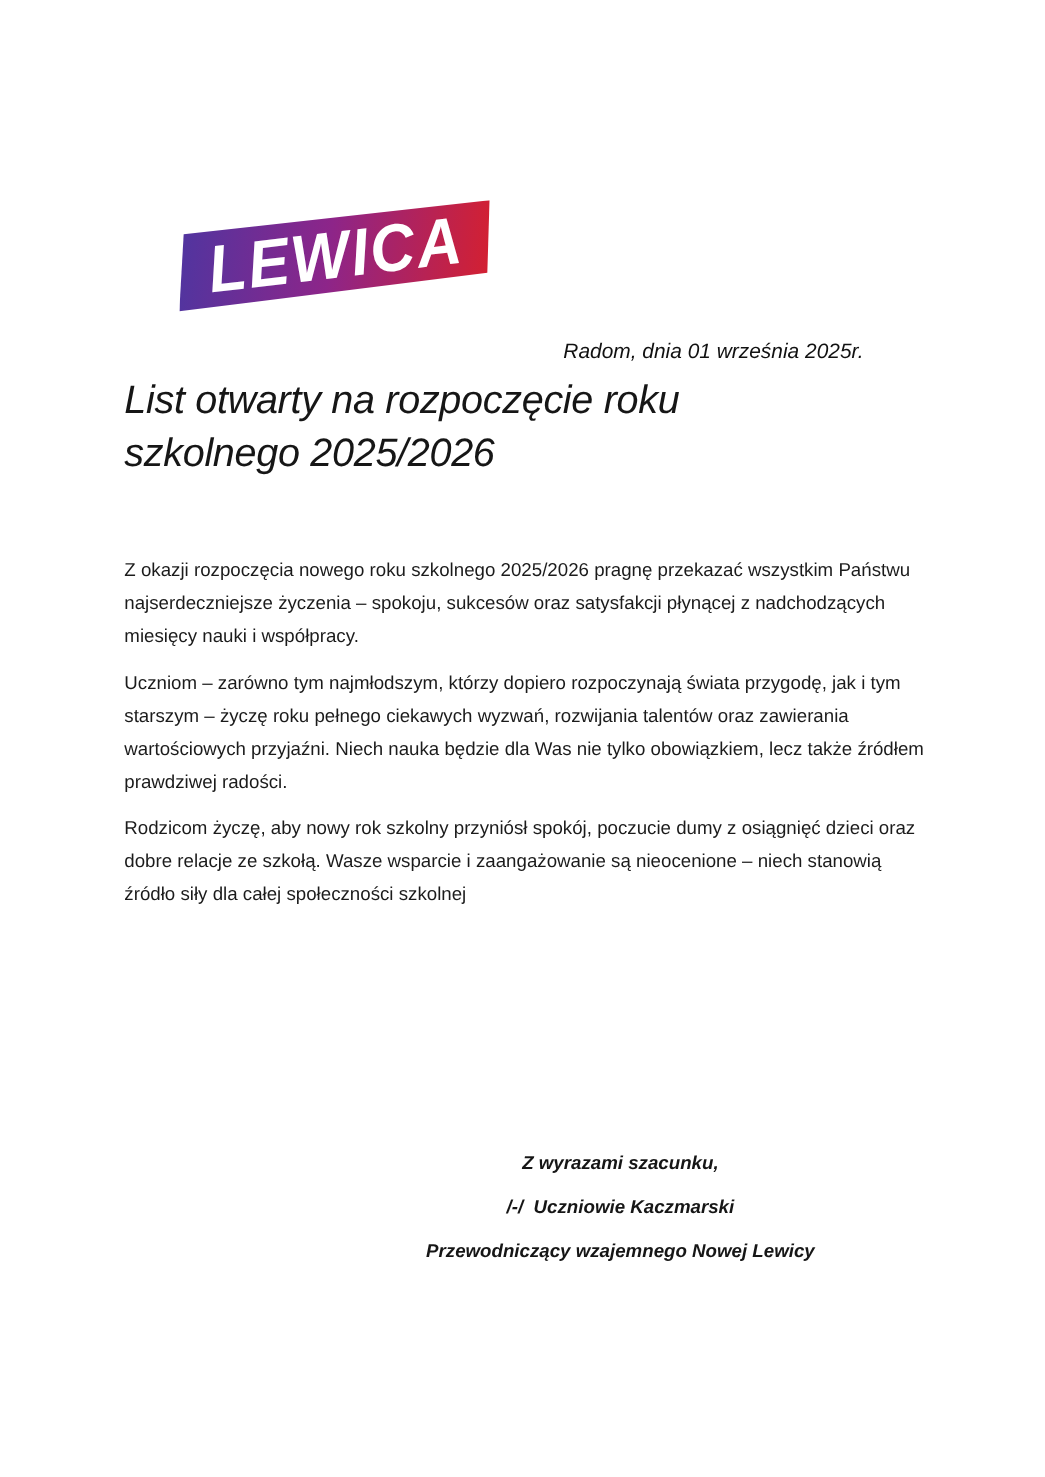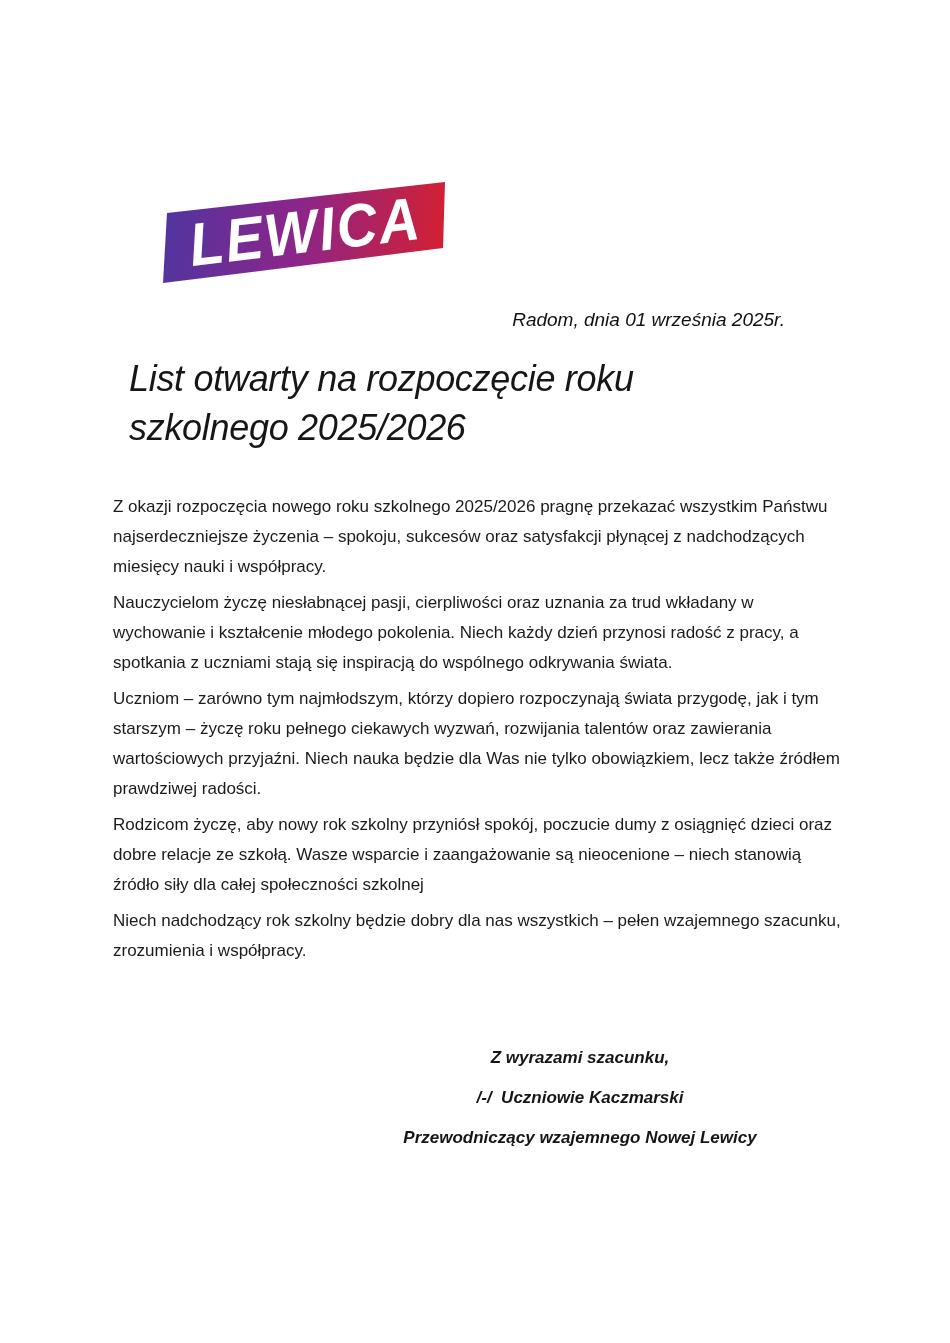--- a/index.html
+++ b/index.html
@@ -50,51 +50,51 @@
     font-style: italic;
     color: #111111;
   }
 
   
   .title {
     position: absolute;
     left: 113px;
     top: 338px;
     width: 625px;
-    margin: 16px;
+    margin: 0;
     font-size: 36px;
     font-weight: normal;
     font-style: italic;
     line-height: 49px;
     letter-spacing: -0.3px;
     color: #161616;
   }
 
   
   .body {
     position: absolute;
     left: 113px;
     top: 492px;
     width: 737px;
     font-size: 17px;
     line-height: 30px;
     color: #1b1b1b;
   }
   .body p {
-    margin: 0 0 6px 0;
+    margin: 12px 0 6px 0;
   }
   .salutation {
     font-weight: bold;
     margin: 0 0 11px 0 !important;
   }
 
   
   .closing {
     position: absolute;
-    left: 280px;
+    left: 264px;
     top: 1038px;
     width: 600px;
     text-align: center;
     font-size: 17px;
     font-weight: bold;
     font-style: italic;
     line-height: 40px;
     color: #161616;
   }
   .closing p {
@@ -110,24 +110,22 @@
   <div class="logo" style="background: linear-gradient(95deg, rgb(79, 53, 160) 0%, rgb(141, 37, 137) 48%, rgb(214, 32, 46) 100%);">
     <span class="logo-text" style="color: rgb(255, 255, 255);">LEWICA</span>
   </div>
 
   <div class="dateline">Radom, dnia 01 września 2025r.</div>
 
   <h1 class="title">List otwarty na rozpoczęcie roku szkolnego 2025/2026</h1>
 
   <div class="body">
     <p>Z okazji rozpoczęcia nowego roku szkolnego 2025/2026 pragnę przekazać wszystkim Państwu najserdeczniejsze życzenia – spokoju, sukcesów oraz satysfakcji płynącej z nadchodzących miesięcy nauki i współpracy.</p>
-    <p>Nauczycielom życzę niesłabnącej pasji, cierpliwości oraz uznania za trud wkładany w wychowanie i kształcenie młodego pokolenia. Niech każdy dzień przynosi radość z pracy, a spotkania z uczniami stają się inspiracją do wspólnego odkrywania świata.</p>
     <p>Uczniom – zarówno tym najmłodszym, którzy dopiero rozpoczynają świata przygodę, jak i tym starszym – życzę roku pełnego ciekawych wyzwań, rozwijania talentów oraz zawierania wartościowych przyjaźni. Niech nauka będzie dla Was nie tylko obowiązkiem, lecz także źródłem prawdziwej radości.</p>
     <p>Rodzicom życzę, aby nowy rok szkolny przyniósł spokój, poczucie dumy z osiągnięć dzieci oraz dobre relacje ze szkołą. Wasze wsparcie i zaangażowanie są nieocenione – niech stanowią źródło siły dla całej społeczności szkolnej</p>
-    <p>Niech nadchodzący rok szkolny będzie dobry dla nas wszystkich – pełen wzajemnego szacunku, zrozumienia i współpracy.</p>
   </div>
 
   <div class="closing">
     <p>Z wyrazami szacunku,</p>
     <p>/-/  Uczniowie Kaczmarski</p>
     <p>Przewodniczący wzajemnego Nowej Lewicy</p>
   </div>
 
 </div>
 

